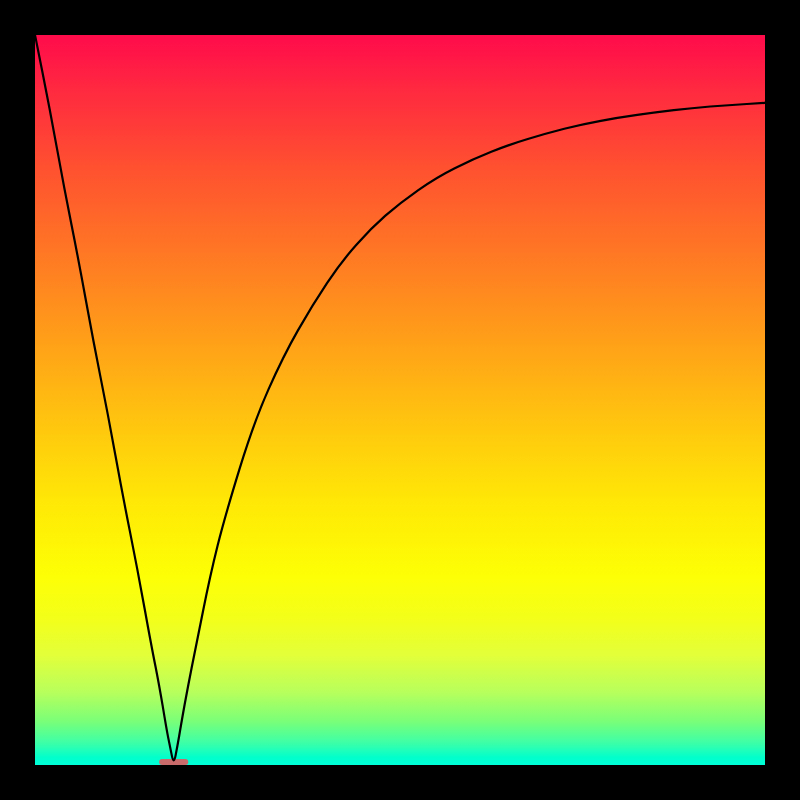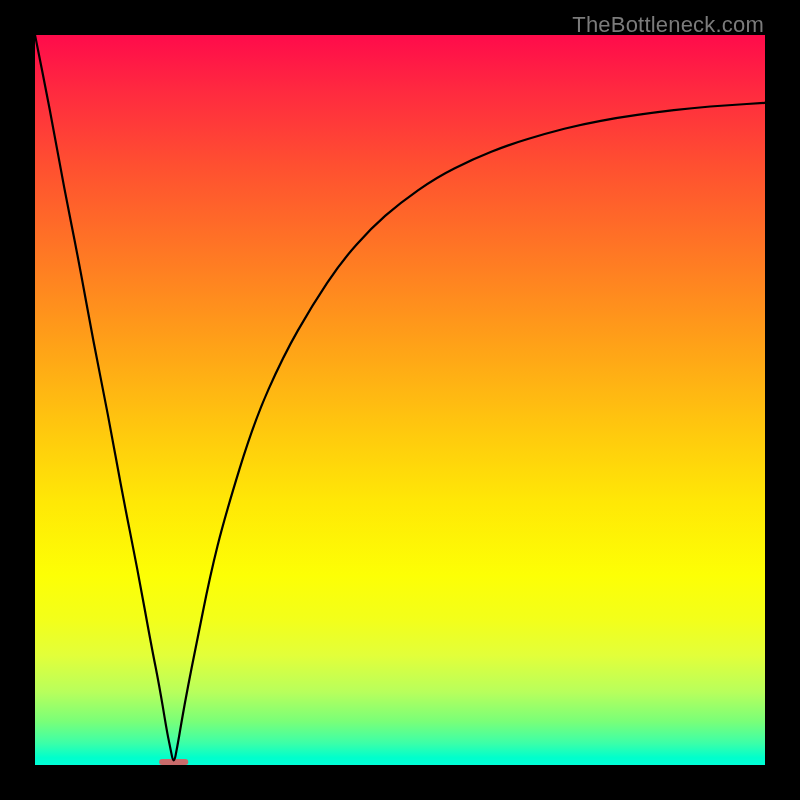--- a/index.html
+++ b/index.html
@@ -71,15 +71,14 @@
 <div class="frame">
 
   <div class="plot-area">
     <div class="gradient-bg"></div>
     <svg class="curve-svg" viewBox="0 0 730 730" preserveAspectRatio="none">
       <rect id="notch-band" y="724" height="6" rx="3" ry="3" fill="#c96b6b" x="124.1" width="29.2"></rect>
       <path id="curve-path" fill="none" stroke="#000" stroke-width="2.2" stroke-linecap="round" stroke-linejoin="round" d="M 0.0 0.0 Q 0.0 0.0 7.3 36.5 Q 14.6 73.0 21.9 113.1 Q 29.2 153.3 36.5 189.8 Q 43.8 226.3 51.1 266.5 Q 58.4 306.6 65.7 343.1 Q 73.0 379.6 80.3 419.8 Q 87.6 459.9 94.9 496.4 Q 102.2 532.9 109.5 573.0 Q 116.8 613.2 120.5 631.5 Q 124.1 649.7 127.8 671.6 Q 131.4 693.5 133.2 702.6 Q 135.1 711.8 136.9 720.9 Q 138.7 730.0 140.5 720.9 Q 142.3 711.8 144.2 700.8 Q 146.0 689.9 149.6 669.8 Q 153.3 649.7 156.9 631.5 Q 160.6 613.2 167.9 576.7 Q 175.2 540.2 182.5 511.0 Q 189.8 481.8 204.4 434.4 Q 219.0 386.9 233.6 354.1 Q 248.2 321.2 262.8 295.6 Q 277.4 270.1 292.0 248.2 Q 306.6 226.3 321.2 209.9 Q 335.8 193.5 350.4 180.7 Q 365.0 167.9 383.3 155.1 Q 401.5 142.3 419.8 133.2 Q 438.0 124.1 456.3 116.8 Q 474.5 109.5 492.8 104.0 Q 511.0 98.5 529.3 93.8 Q 547.5 89.1 565.8 85.8 Q 584.0 82.5 602.3 79.9 Q 620.5 77.4 638.8 75.2 Q 657.0 73.0 675.3 71.5 Q 693.5 70.1 711.8 69.0 T 730.0 67.9"></path>
     </svg>
   </div>
 
-  <div class="watermark">TheBottleneck.com</div>
 
 </div>
 
 </body></html>

